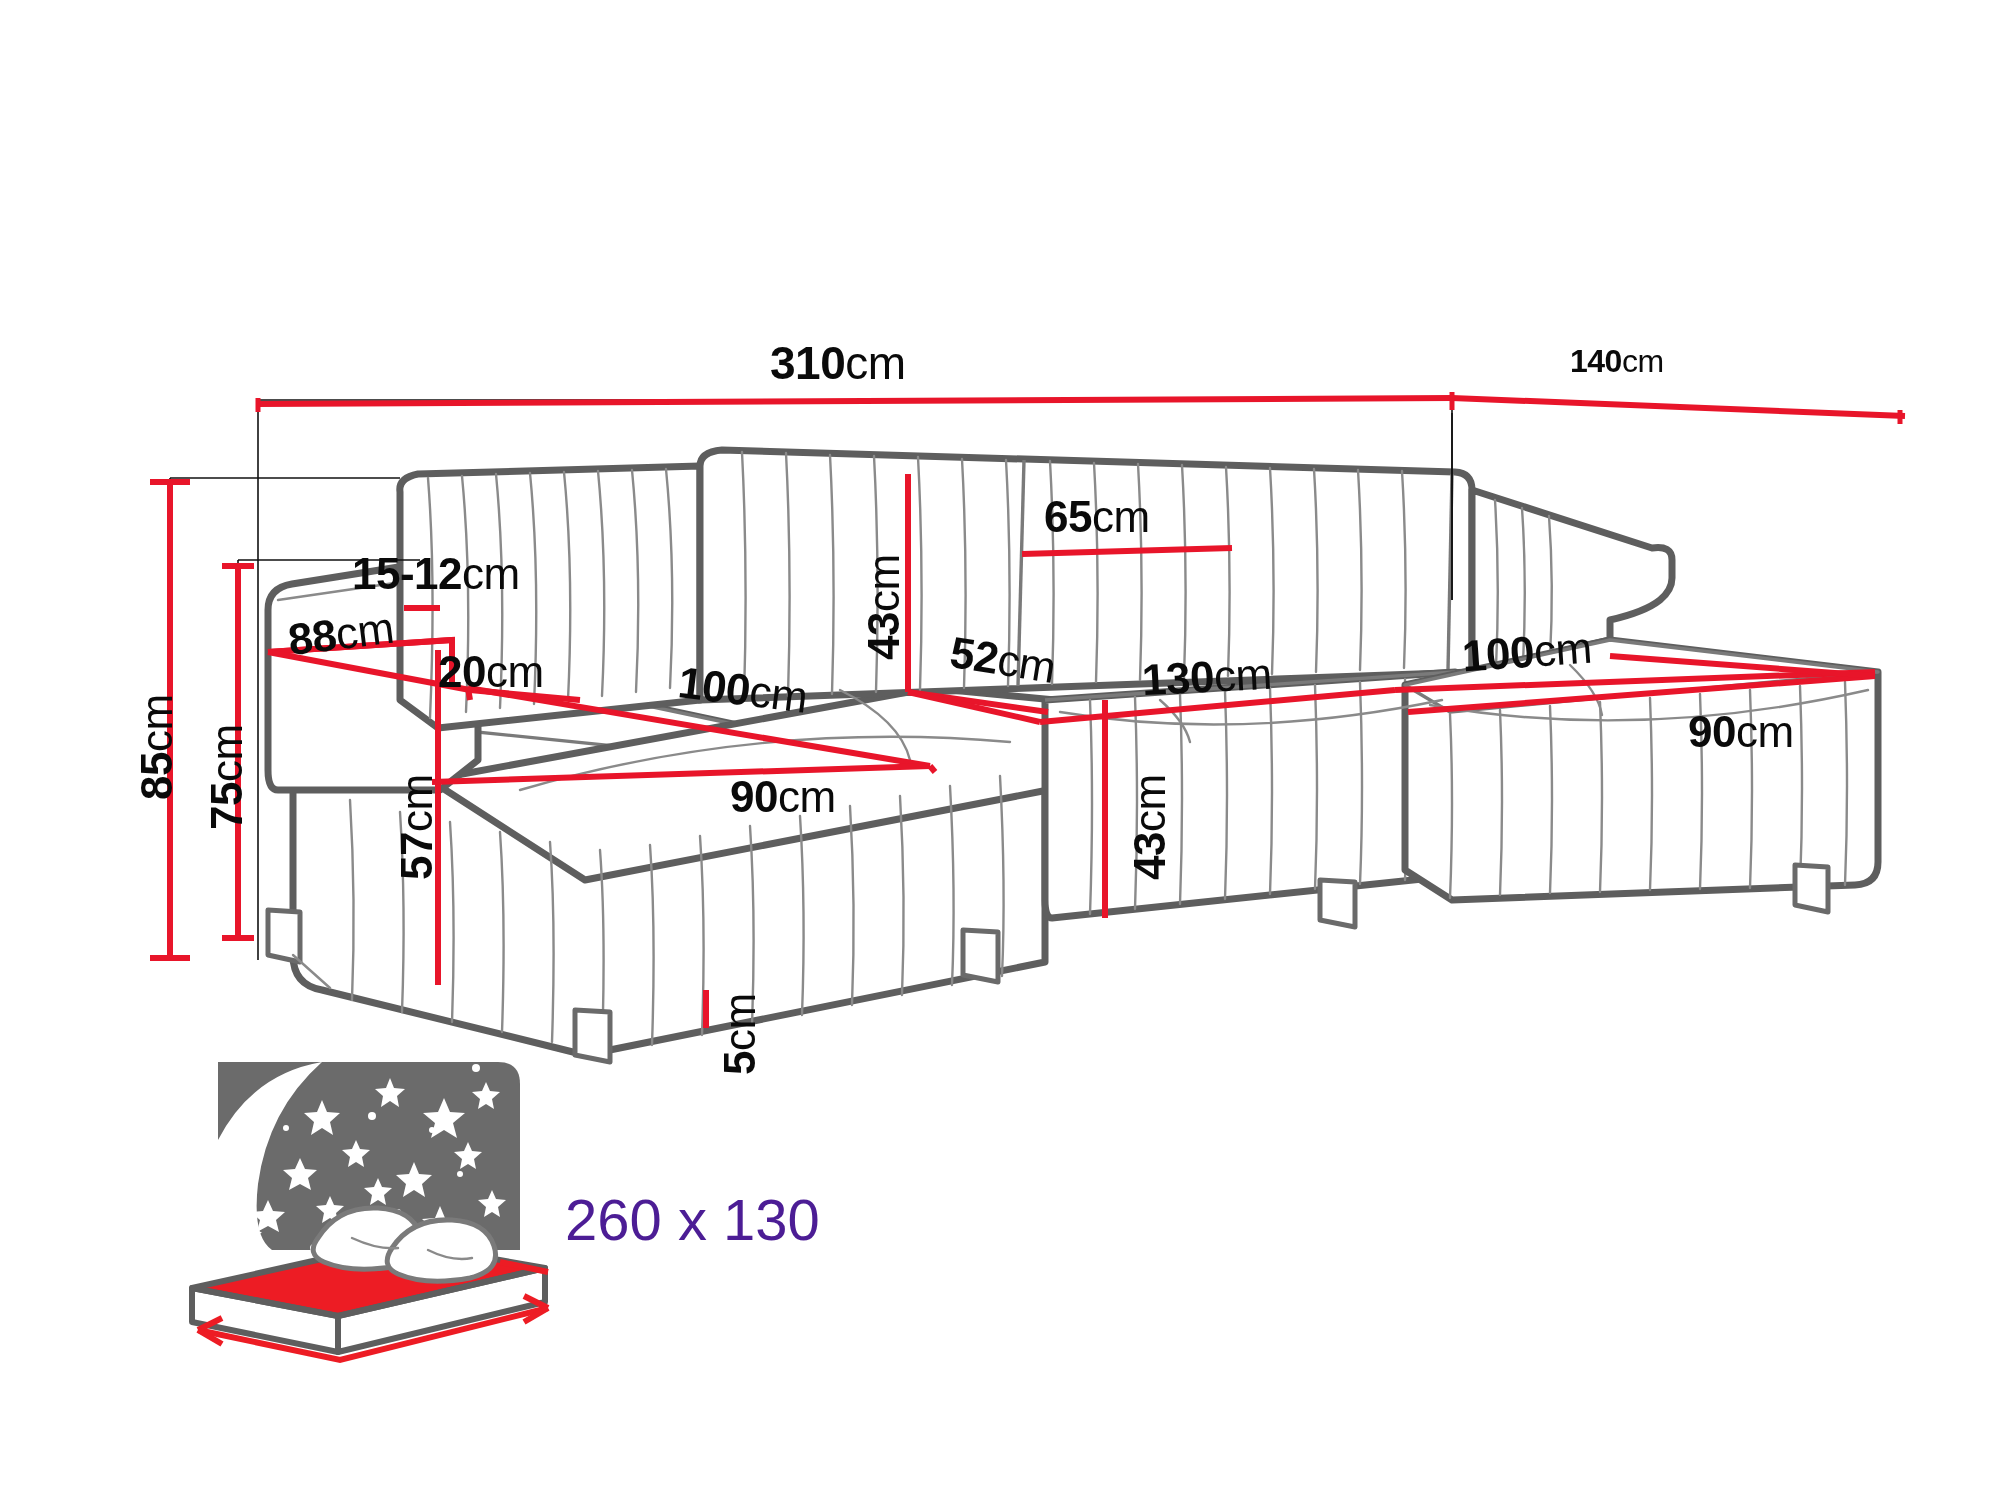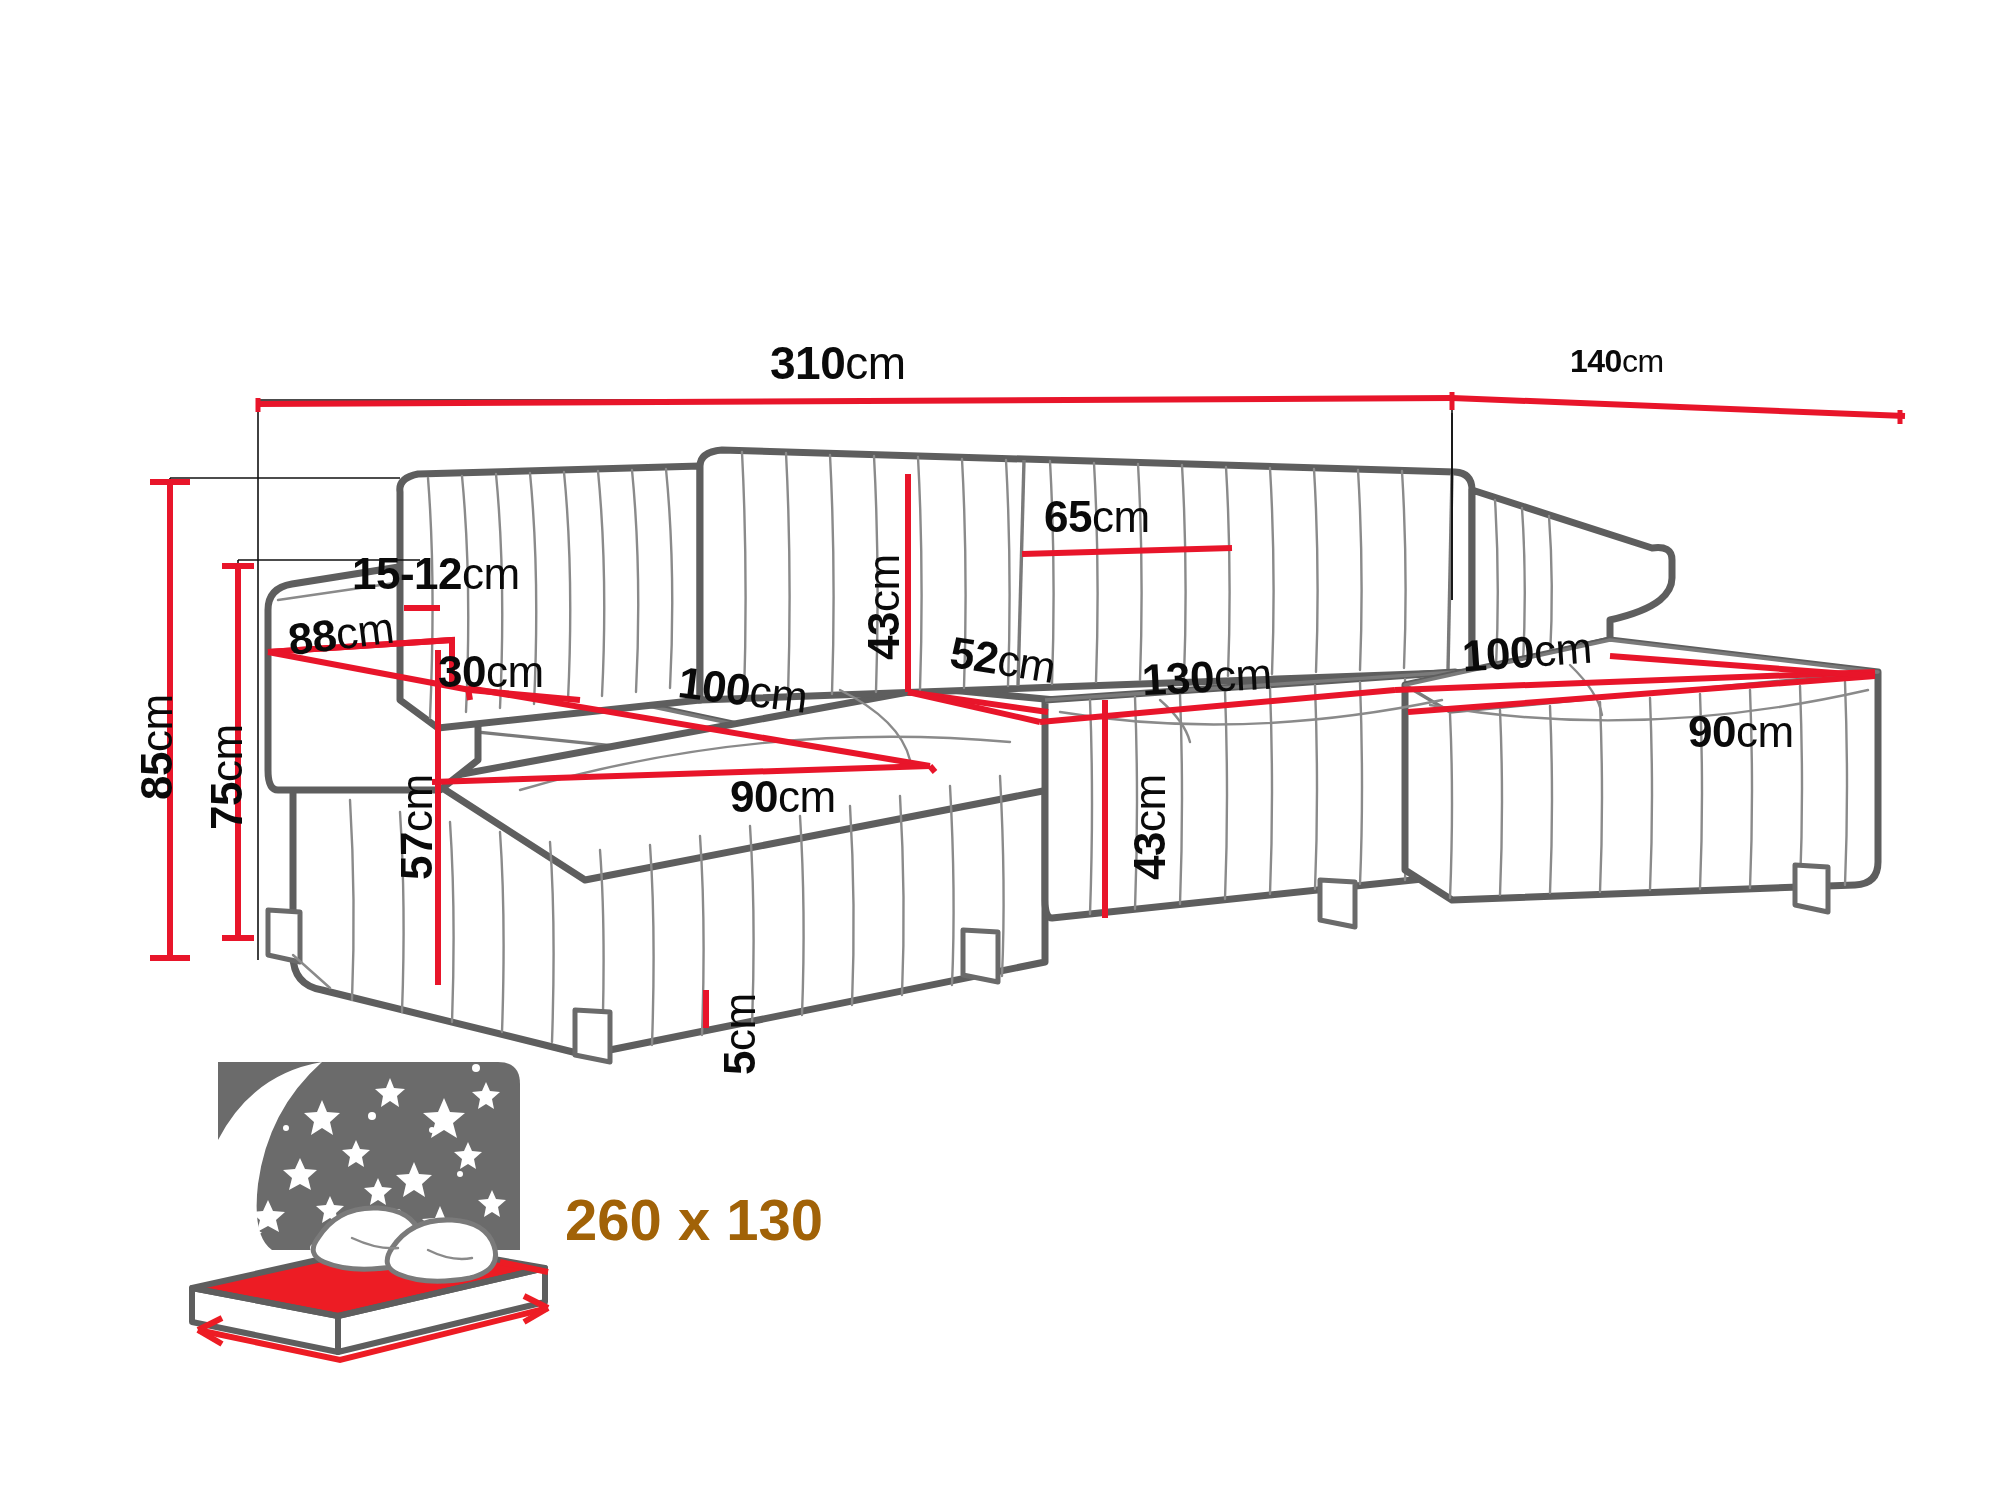--- a/index.html
+++ b/index.html
@@ -33,22 +33,22 @@
   }
   .dimlabel .num {
     font-weight: bold;
   }
   .dimlabel .unit {
     font-weight: normal;
   }
   .rot90 { transform: rotate(-90deg); transform-origin: 0 0; }
   .bedsize {
     position: absolute;
-    color: #a16207;
-    font-weight: bold;
+    color: #4c1d95;
+    font-weight: normal;
     font-family: "Liberation Sans", sans-serif;
     letter-spacing: 0px;
     white-space: nowrap;
   }
 </style>
 </head>
 <body>
 
 <div id="stage">
 
@@ -269,21 +269,21 @@
 
   <div class="dimlabel" style="left:352px; top:552px; font-size:44px;">
     <span class="num">15-12</span><span class="unit">cm</span>
   </div>
 
   <div class="dimlabel" style="left:288px; top:612px; font-size:44px; transform:rotate(-7deg);">
     <span class="num">88</span><span class="unit">cm</span>
   </div>
 
   <div class="dimlabel" style="left:438px; top:650px; font-size:44px;">
-    <span class="num">30</span><span class="unit">cm</span>
+    <span class="num">20</span><span class="unit">cm</span>
   </div>
 
   <div class="dimlabel rot90" style="left:395px; top:880px; font-size:44px;">
     <span class="num">57</span><span class="unit">cm</span>
   </div>
 
   <div class="dimlabel" style="left:678px; top:668px; font-size:44px; transform:rotate(7deg);">
     <span class="num">100</span><span class="unit">cm</span>
   </div>
 

